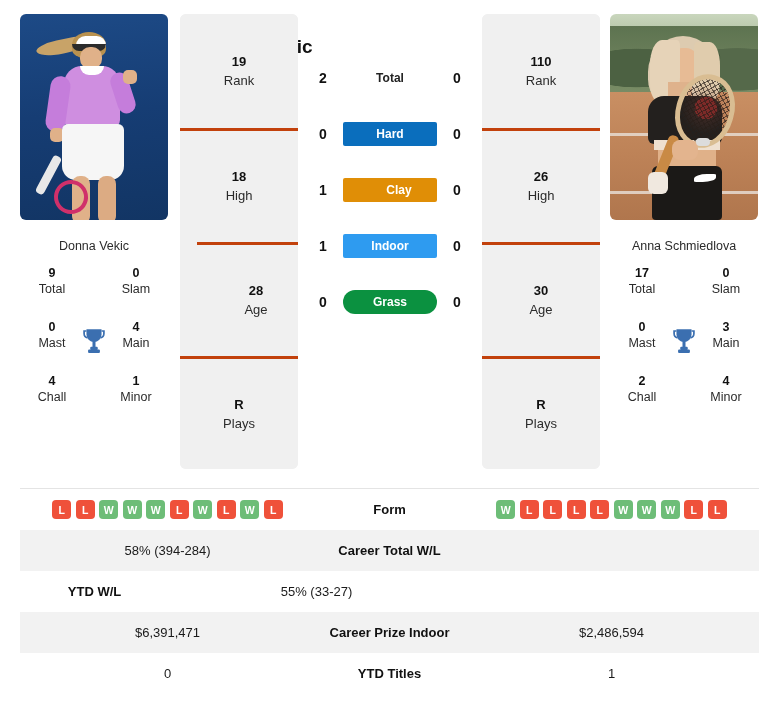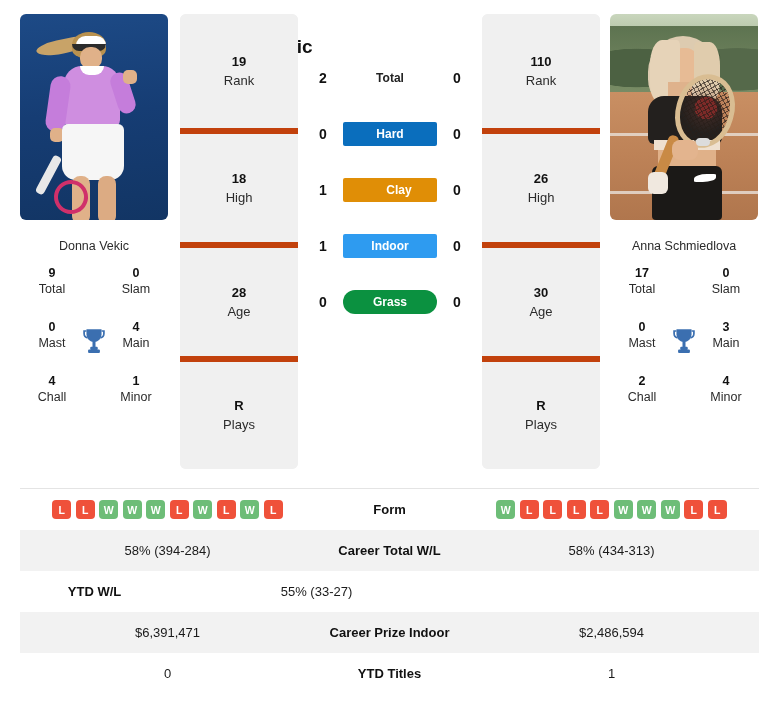--- a/index.html
+++ b/index.html
@@ -69,21 +69,21 @@
     position: absolute; top: 14px; width: 118px; height: 455px;
     background: #f0f0f0; border-radius: 6px; overflow: hidden;
   }
   .panel-left  { left: 180px; }
   .panel-right { left: 482px; }
   .panel-card {
     position: absolute; left: 0; width: 118px;
     background: #f0f0f0;
     display: flex; flex-direction: column; align-items: center; justify-content: center;
   }
-  .panel-card + .panel-card { border-top: 6px solid #c2410c; }
+  .panel-card + .panel-card { border-top: 3px solid #c2410c; }
   .pc-num { font-size: 13px; font-weight: 700; color:#111; line-height: 18px; }
   .pc-lab { font-size: 13px; color:#2b2b2b; line-height: 19px; }
 
   
   .center { position: absolute; left: 300px; top: 14px; width: 180px; }
   .h2h-row { position: relative; height: 56px; }
   .h2h-score {
     position: absolute; top: 50%; transform: translateY(-50%);
     font-size: 14px; font-weight: 700; color:#111; width: 26px; text-align:center;
   }
@@ -328,21 +328,21 @@
 
     <div class="panel panel-left">
       <div class="panel-card" style="top:0;height:114px;">
         <div class="pc-num">19</div>
         <div class="pc-lab">Rank</div>
       </div>
       <div class="panel-card" style="top:114px;height:114px;">
         <div class="pc-num">18</div>
         <div class="pc-lab">High</div>
       </div>
-      <div class="panel-card" style="top:228px;height:114px;">
+      <div class="panel-card" style="top:228px;height:114px;margin-left:17px;">
         <div class="pc-num">28</div>
         <div class="pc-lab">Age</div>
       </div>
       <div class="panel-card" style="top:342px;height:113px;">
         <div class="pc-num">R</div>
         <div class="pc-lab">Plays</div>
       </div>
     </div>
 
     <div class="panel panel-right">
@@ -418,21 +418,20 @@
           <div class="fbadge" style="background: rgb(109, 189, 119);">W</div>
           <div class="fbadge" style="background: rgb(109, 189, 119);">W</div>
           <div class="fbadge" style="background: rgb(109, 189, 119);">W</div>
           <div class="fbadge" style="background: rgb(239, 81, 58);">L</div>
           <div class="fbadge" style="background: rgb(239, 81, 58);">L</div>
         </div>
       </div>
       <div class="trow alt">
         <div class="tcell side">58% (394-284)</div>
         <div class="tcell mid">Career Total W/L</div>
-        <div class="tcell side">58% (434-313)</div>
       </div>
       <div class="trow">
         <div class="tcell mid">YTD W/L</div>
         <div class="tcell side">55% (33-27)</div>
       </div>
       <div class="trow alt">
         <div class="tcell side">$6,391,471</div>
         <div class="tcell mid">Career Prize Indoor</div>
         <div class="tcell side">$2,486,594</div>
       </div>

